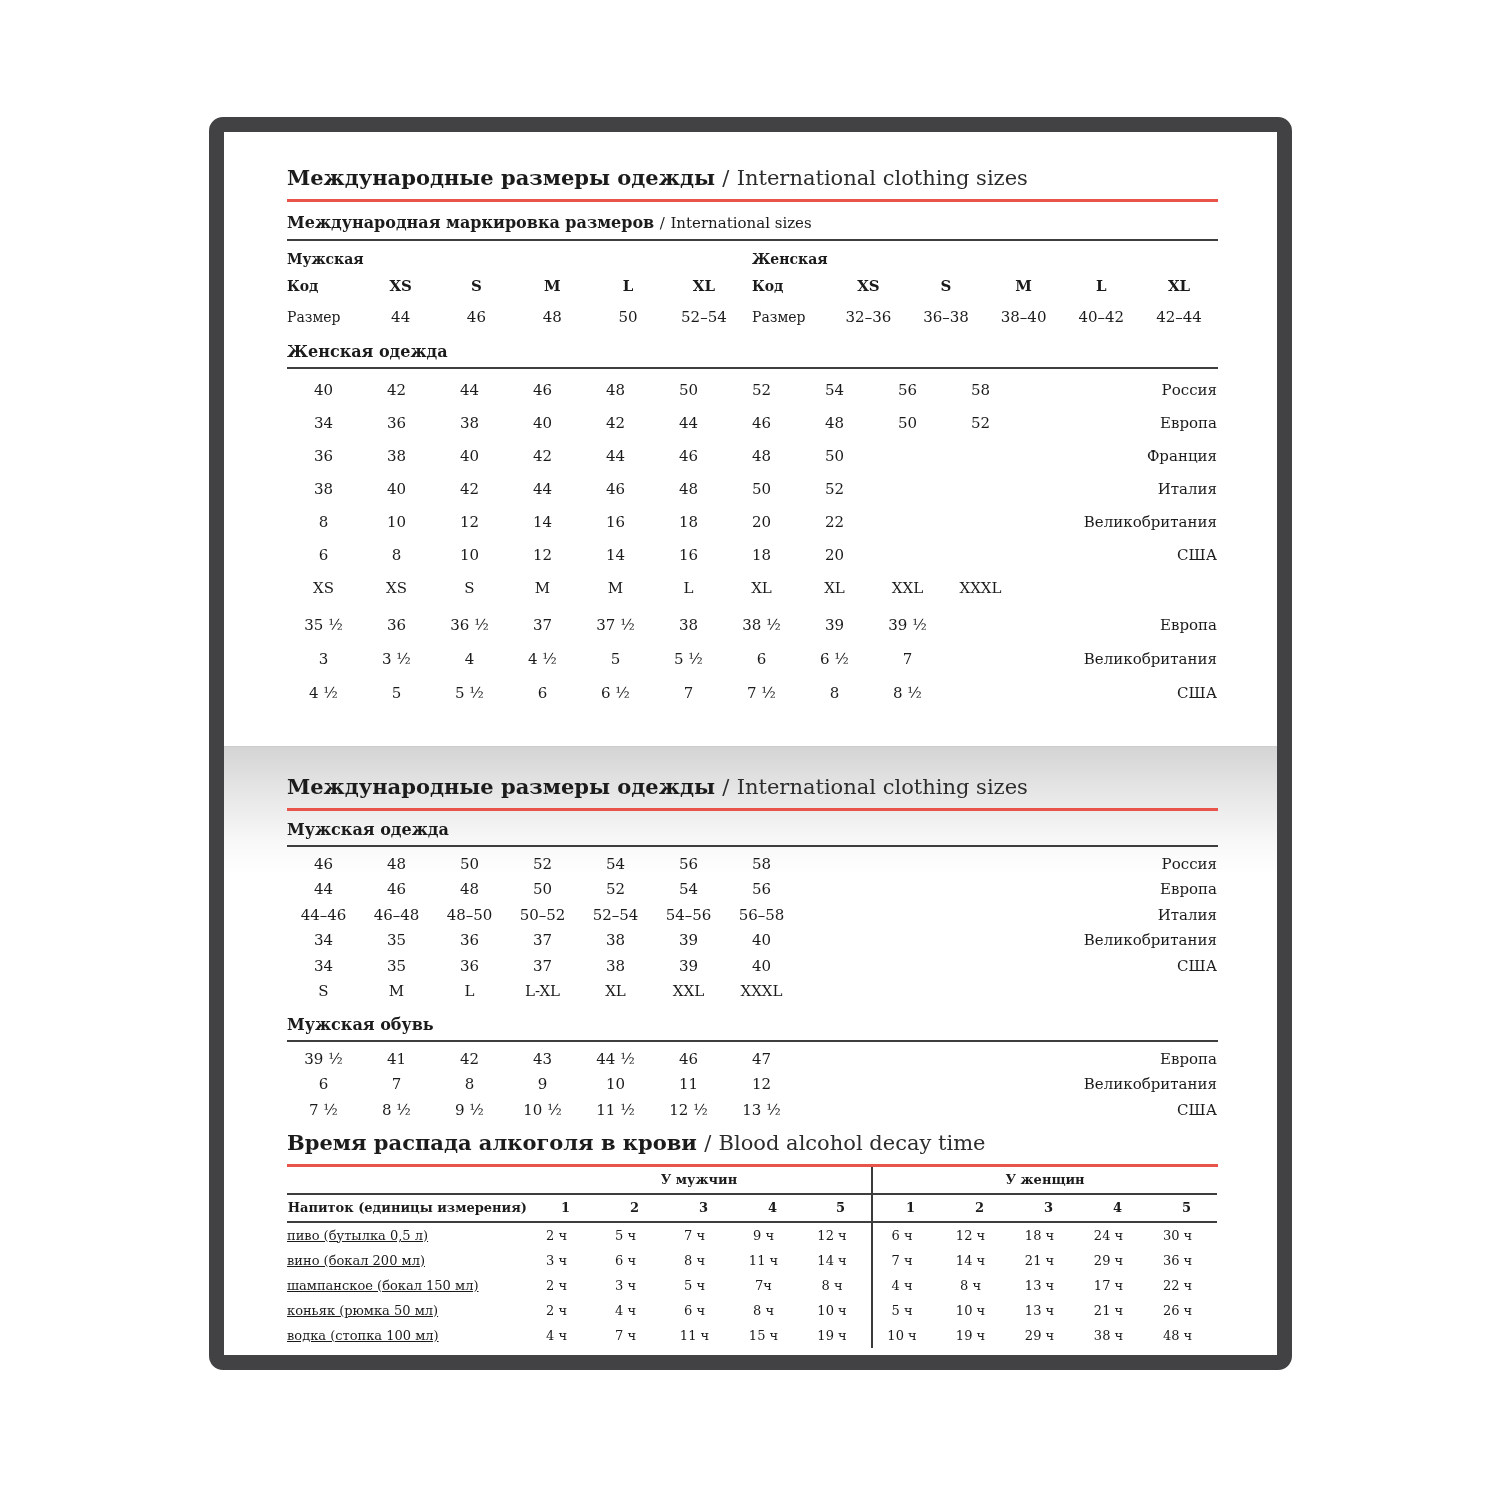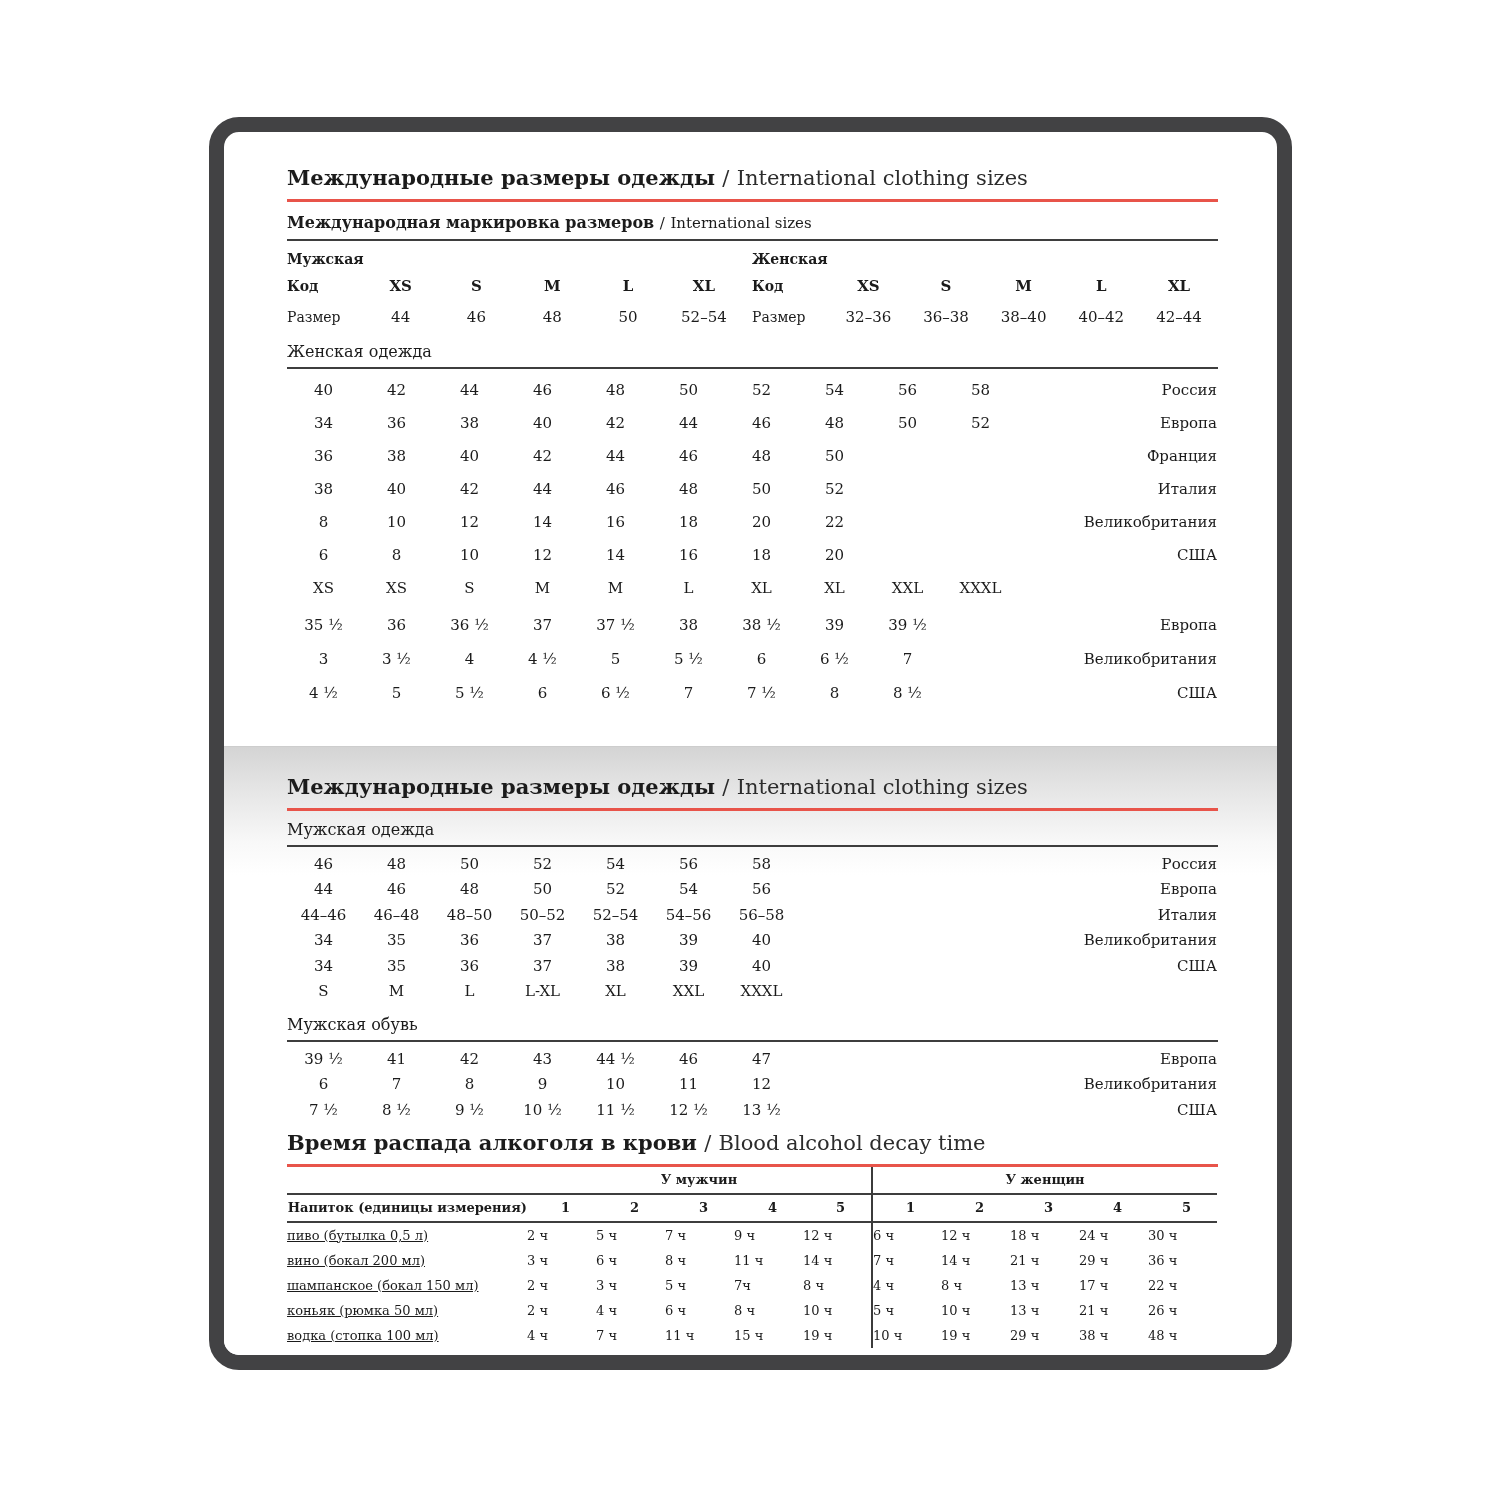--- a/index.html
+++ b/index.html
@@ -5,42 +5,42 @@
   :root{
     --red:#e8544a; --rule:#3e3e3e; --frame:#424244; --ink:#1b1b1b;
   }
   html,body{margin:0;padding:0;}
   body{
     width:1500px;height:1500px;background:#ffffff;position:relative;
     font-family:"DejaVu Serif","Liberation Serif",serif;color:var(--ink);
   }
   .card{
     position:absolute;left:209px;top:117px;width:1083px;height:1253px;
-    box-sizing:border-box;border:15px solid var(--frame);border-radius:30px;
+    box-sizing:border-box;border:15px solid var(--frame);border-radius:14px;
     background:#ffffff;overflow:hidden;
   }
   .page{box-sizing:border-box;padding:0 59px 0 63px;}
   .page1{height:614px;padding-top:32px;}
   .page2{
     height:609px;padding-top:26px;border-top:1px solid #cdcdcd;
     background:linear-gradient(to bottom,#d4d4d4 0px,#e5e5e5 42px,#f8f8f8 95px,#ffffff 128px);
   }
   h1.title{
     margin:0;font-size:21px;line-height:28px;font-weight:bold;
     padding-bottom:7px;border-bottom:3px solid var(--red);
   }
   h1.title .sep,h1.title .en{font-weight:normal;color:#2c2c2c;}
   h1.alc{margin-top:6px;}
   h2.sub{
     margin:10px 0 0 0;font-size:16px;line-height:22px;font-weight:bold;
     padding-bottom:5px;border-bottom:2px solid var(--rule);
   }
   h2.sub .sep,h2.sub .en{font-weight:normal;font-size:15px;}
   h3.section{
-    margin:8px 0 0 0;font-size:16px;line-height:22px;font-weight:normal;
+    margin:8px 0 0 0;font-size:16px;line-height:22px;font-weight:bold;
     padding-bottom:4px;border-bottom:2px solid var(--rule);
   }
   h3.mt{margin-top:10px;}
   
   .marking{display:flex;margin-top:6px;}
   table{border-collapse:collapse;border-spacing:0;}
   .mark{table-layout:fixed;font-size:15px;}
   .mark.left{width:455px;margin-right:10px;}
   .mark.right{width:466px;}
   .mark td{padding:0;vertical-align:middle;}
@@ -64,21 +64,21 @@
   .alcohol col.drink-col{width:240px;}
   .alcohol col.hour-col{width:69px;}
   .alcohol th,.alcohol td{padding:0;vertical-align:middle;font-weight:normal;}
   .alcohol tr.groups th{height:26px;font-weight:bold;text-align:center;}
   .alcohol tr.groups{border-bottom:2px solid var(--rule);}
   .alcohol tr.units{border-bottom:2px solid var(--rule);}
   .alcohol tr.units th{height:26px;font-weight:bold;}
   .alcohol th.drink-h{text-align:right;}
   .alcohol th.unit{text-align:right;padding-right:26px;}
   .alcohol td.drink{text-align:left;height:25px;text-decoration:underline;}
-  .alcohol td.hour{text-align:left;padding-right:10px;height:25px;}
+  .alcohol td.hour{text-align:center;padding-right:10px;height:25px;}
   .alcohol .sep{border-left:2px solid #3b3b3b;}
 </style>
 </head>
 <body>
 
 <div class="card">
 
   <section class="page page1">
     <h1 class="title">
       <span class="b">Международные размеры одежды</span>

